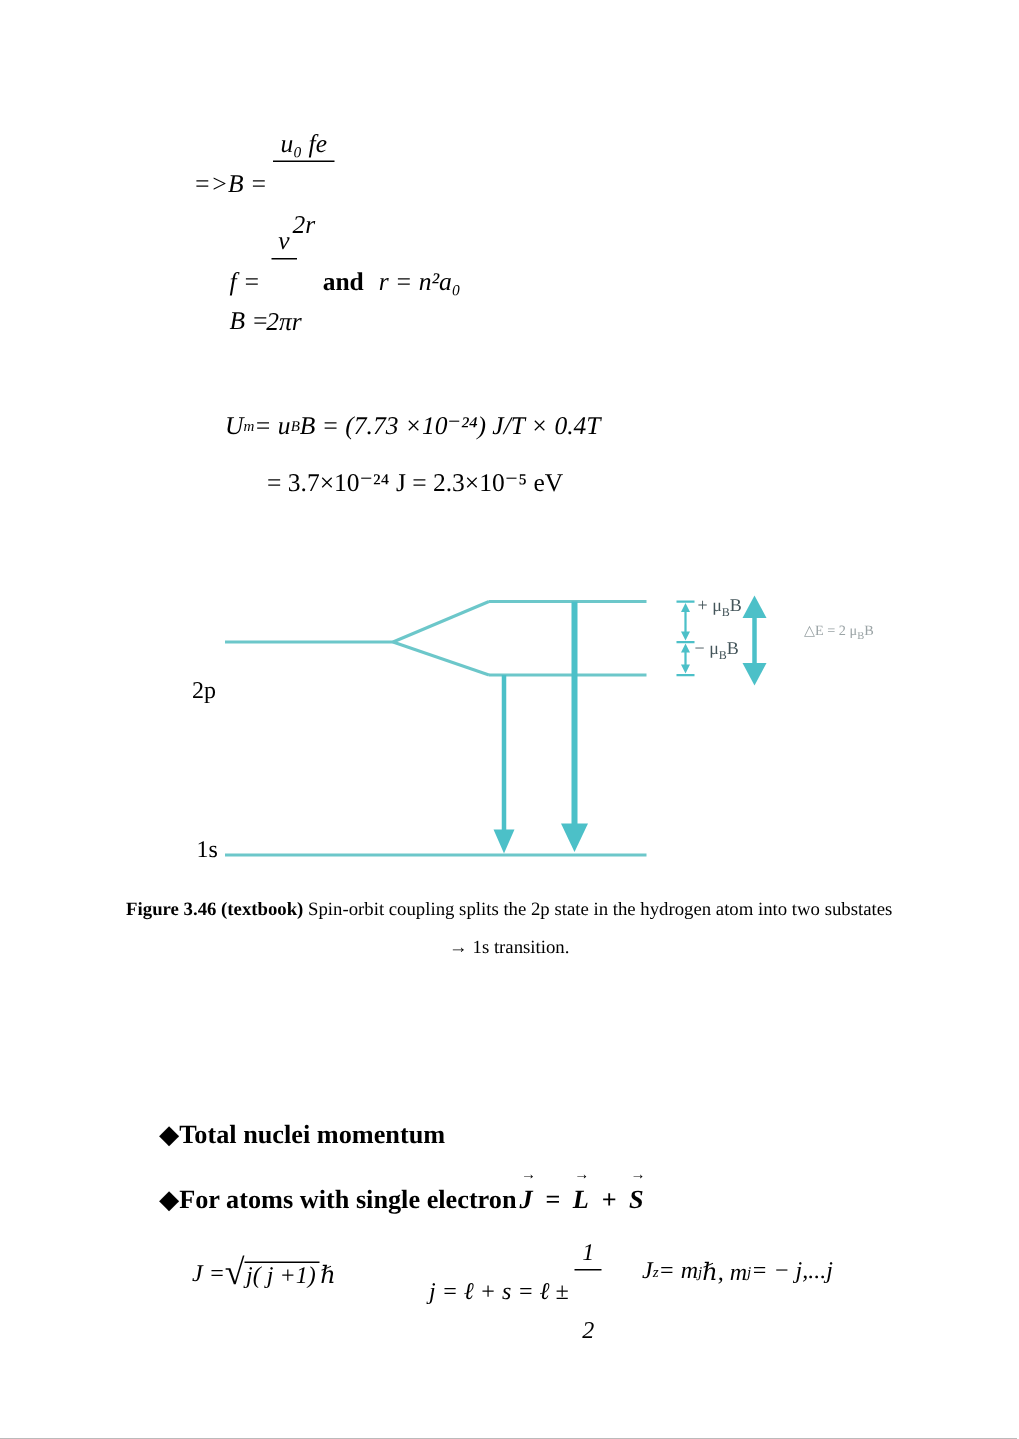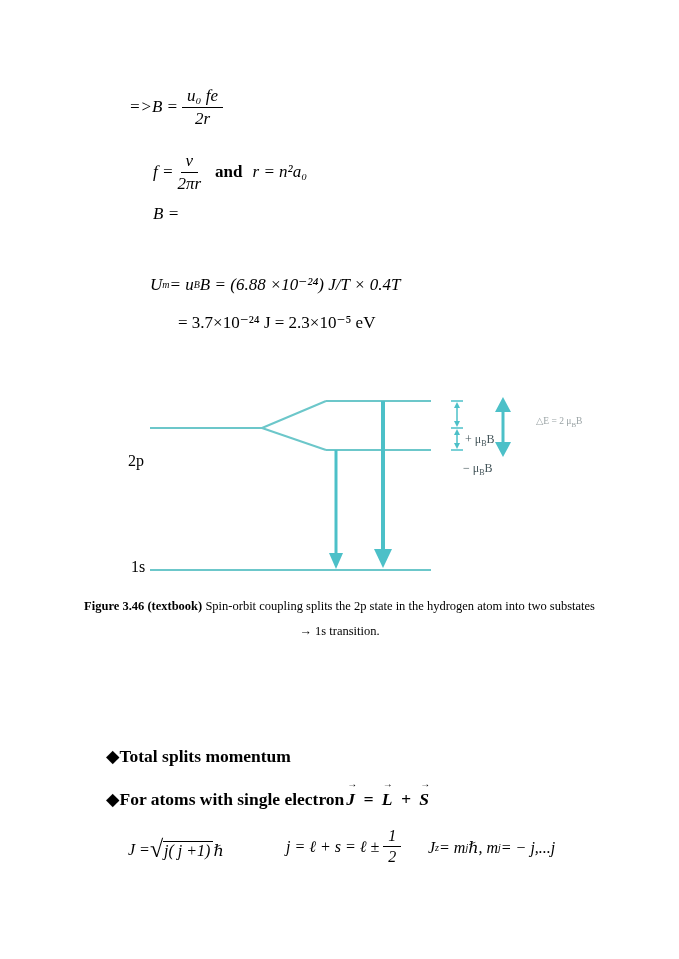--- a/index.html
+++ b/index.html
@@ -4,35 +4,35 @@
 <style>
   html,body{margin:0;padding:0;background:#888;}
   .page{
     position:relative;width:679px;height:959px;margin:0 auto;
     background:#ffffff;overflow:hidden;
     font-family:"Liberation Serif","DejaVu Serif","DejaVu Sans",serif;
     color:#000;
   }
   
   .eq{position:absolute;display:flex;align-items:center;font-style:italic;font-size:17px;white-space:nowrap;}
-  .frac{display:inline-flex;flex-direction:column;align-items:center;vertical-align:middle;margin:0 4px;}
+  .frac{display:inline-flex;flex-direction:column;align-items:center;vertical-align:middle;margin:0 4px;gap:31px;}
   .frac .num{display:block;border-bottom:1.2px solid #000;padding:0 5px 1px 5px;line-height:1.15;}
   .frac .den{display:block;padding-top:1px;line-height:1.15;}
   .upright{font-style:normal;justify-content:center;}
   .conj{font-style:normal;font-weight:bold;margin:0 10px;}
   sub.sm{font-size:10px;font-style:italic;}
   .sqrt-glyph{font-size:24px;font-style:normal;line-height:1;transform:translateY(-1px);}
   .radicand{border-top:1.3px solid #000;padding:0 3px 0 1px;}
   .vec{position:relative;display:inline-block;font-style:italic;margin:0 2px;}
   .vec .vec-arrow{position:absolute;top:-11px;left:1px;font-size:10px;font-style:normal;}
   
   .diagram{position:absolute;left:0;top:388px;width:679px;height:205px;}
   .diagram svg{position:absolute;left:0;top:0;}
   .dlabel{position:absolute;font-size:16px;}
-  .small-mu{position:absolute;font-size:12px;color:#44555a;white-space:nowrap;margin-top:36px;}
+  .small-mu{position:absolute;font-size:12px;color:#44555a;white-space:nowrap;}
   .small-mu sub{font-size:8px;}
   .delta-lbl{position:absolute;font-size:9.5px;color:#9aa3a5;white-space:nowrap;}
   .delta-lbl sub{font-size:7px;}
   
   .caption{position:absolute;left:39px;top:594px;width:601px;text-align:center;font-size:12.5px;line-height:25px;}
   .refs{position:absolute;left:39px;top:677px;width:601px;text-align:center;font-size:10px;line-height:21px;color:#111;}
   
   .bullet{position:absolute;font-size:17.5px;font-weight:bold;white-space:nowrap;}
   .bullet .math{font-weight:bold;font-style:italic;letter-spacing:1px;}
   
@@ -64,21 +64,21 @@
 
   <div class="eq" style="left:153px;top:204px;">
     <span>B =</span>
   </div>
 
   <div class="eq" style="left:150px;top:274px;">
     <span>U</span>
       <sub class="sm">m</sub>
       <span> = u</span>
       <sub class="sm">B</sub>
-      <span> B = (6.88 ×10⁻²⁴) J/T × 0.4T</span>
+      <span> B = (7.73 ×10⁻²⁴) J/T × 0.4T</span>
   </div>
 
   <div class="eq upright" style="left:178px;top:312px;">
     <span>= 3.7×10⁻²⁴ J = 2.3×10⁻⁵ eV</span>
   </div>
 
   <div class="diagram">
     <svg width="679" height="205" viewBox="0 0 679 205">
 
       <line x1="150" y1="40" x2="262" y2="40" stroke="#6cc7ca" stroke-width="2"></line>
@@ -117,21 +117,21 @@
     <span class="delta-lbl" style="left:536px;top:27px;"><span>△E = 2 μ</span><sub>B</sub><span>B</span></span>
   </div>
 
   <div class="caption">
     <div><b>Figure 3.46 (textbook)</b><span> Spin-orbit coupling splits the 2p state in the hydrogen atom into two substates</span></div>
     <div>→ 1s transition.</div>
   </div>
 
 
   <div class="bullet" style="left:106px;top:746px;">
-    <span>◆</span><span>Total splits momentum</span>
+    <span>◆</span><span>Total nuclei momentum</span>
   </div>
 
   <div class="bullet" style="left:106px;top:789px;">
     <span>◆</span><span>For atoms with single electron</span><span class="math"><span class="vec"><span class="vec-arrow">→</span><span>J</span></span><span> = </span><span class="vec"><span class="vec-arrow">→</span><span>L</span></span><span> + </span><span class="vec"><span class="vec-arrow">→</span><span>S</span></span></span>
   </div>
 
   <div class="beq" style="left:128px;top:838px;">
     <span>J = </span>
     <span class="sqrt-glyph">√</span>
     <span class="radicand">j( j +1)</span>

